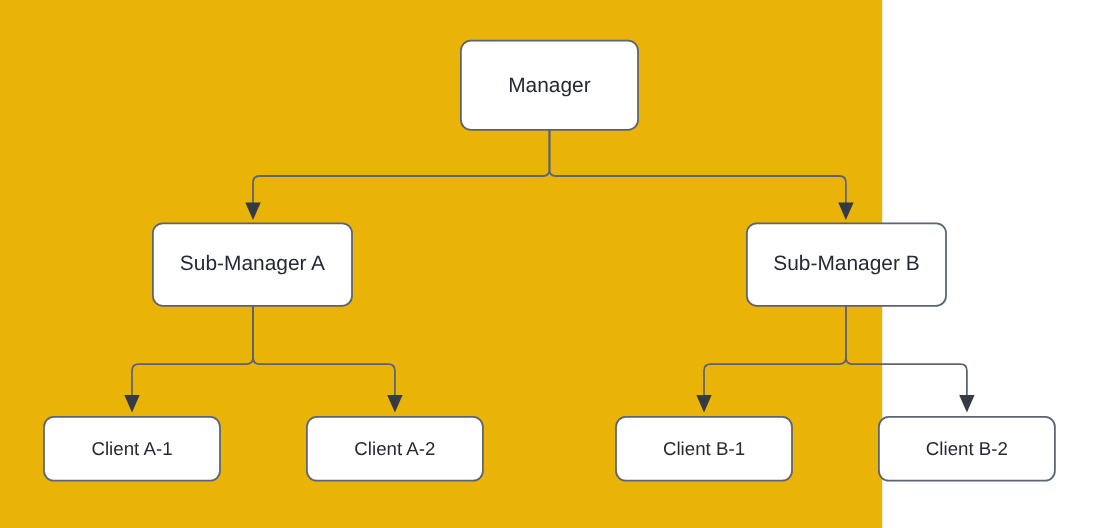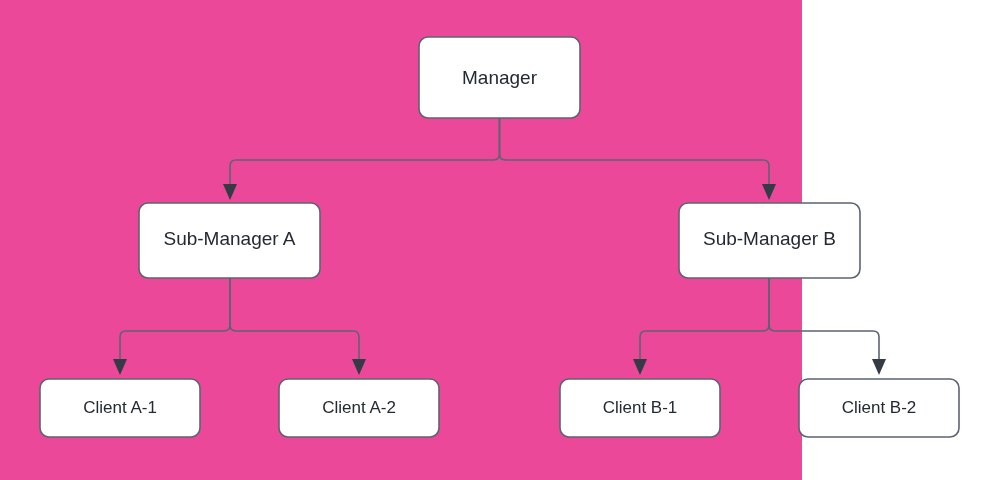--- a/index.html
+++ b/index.html
@@ -10,21 +10,21 @@
   body {
     width: 1000px;
     height: 480px;
     overflow: hidden;
     font-family: "Liberation Sans", sans-serif;
   }
   #diagram-root {
     position: relative;
     width: 802px;
     height: 480px;
-    background: #ec4899;
+    background: #eab308;
   }
   #org-chart-svg {
     display: block;
     width: 1000px;
     height: 480px;
   }
   .node-box {
     fill: #ffffff;
     stroke: #5b6472;
     stroke-width: 1.6;

